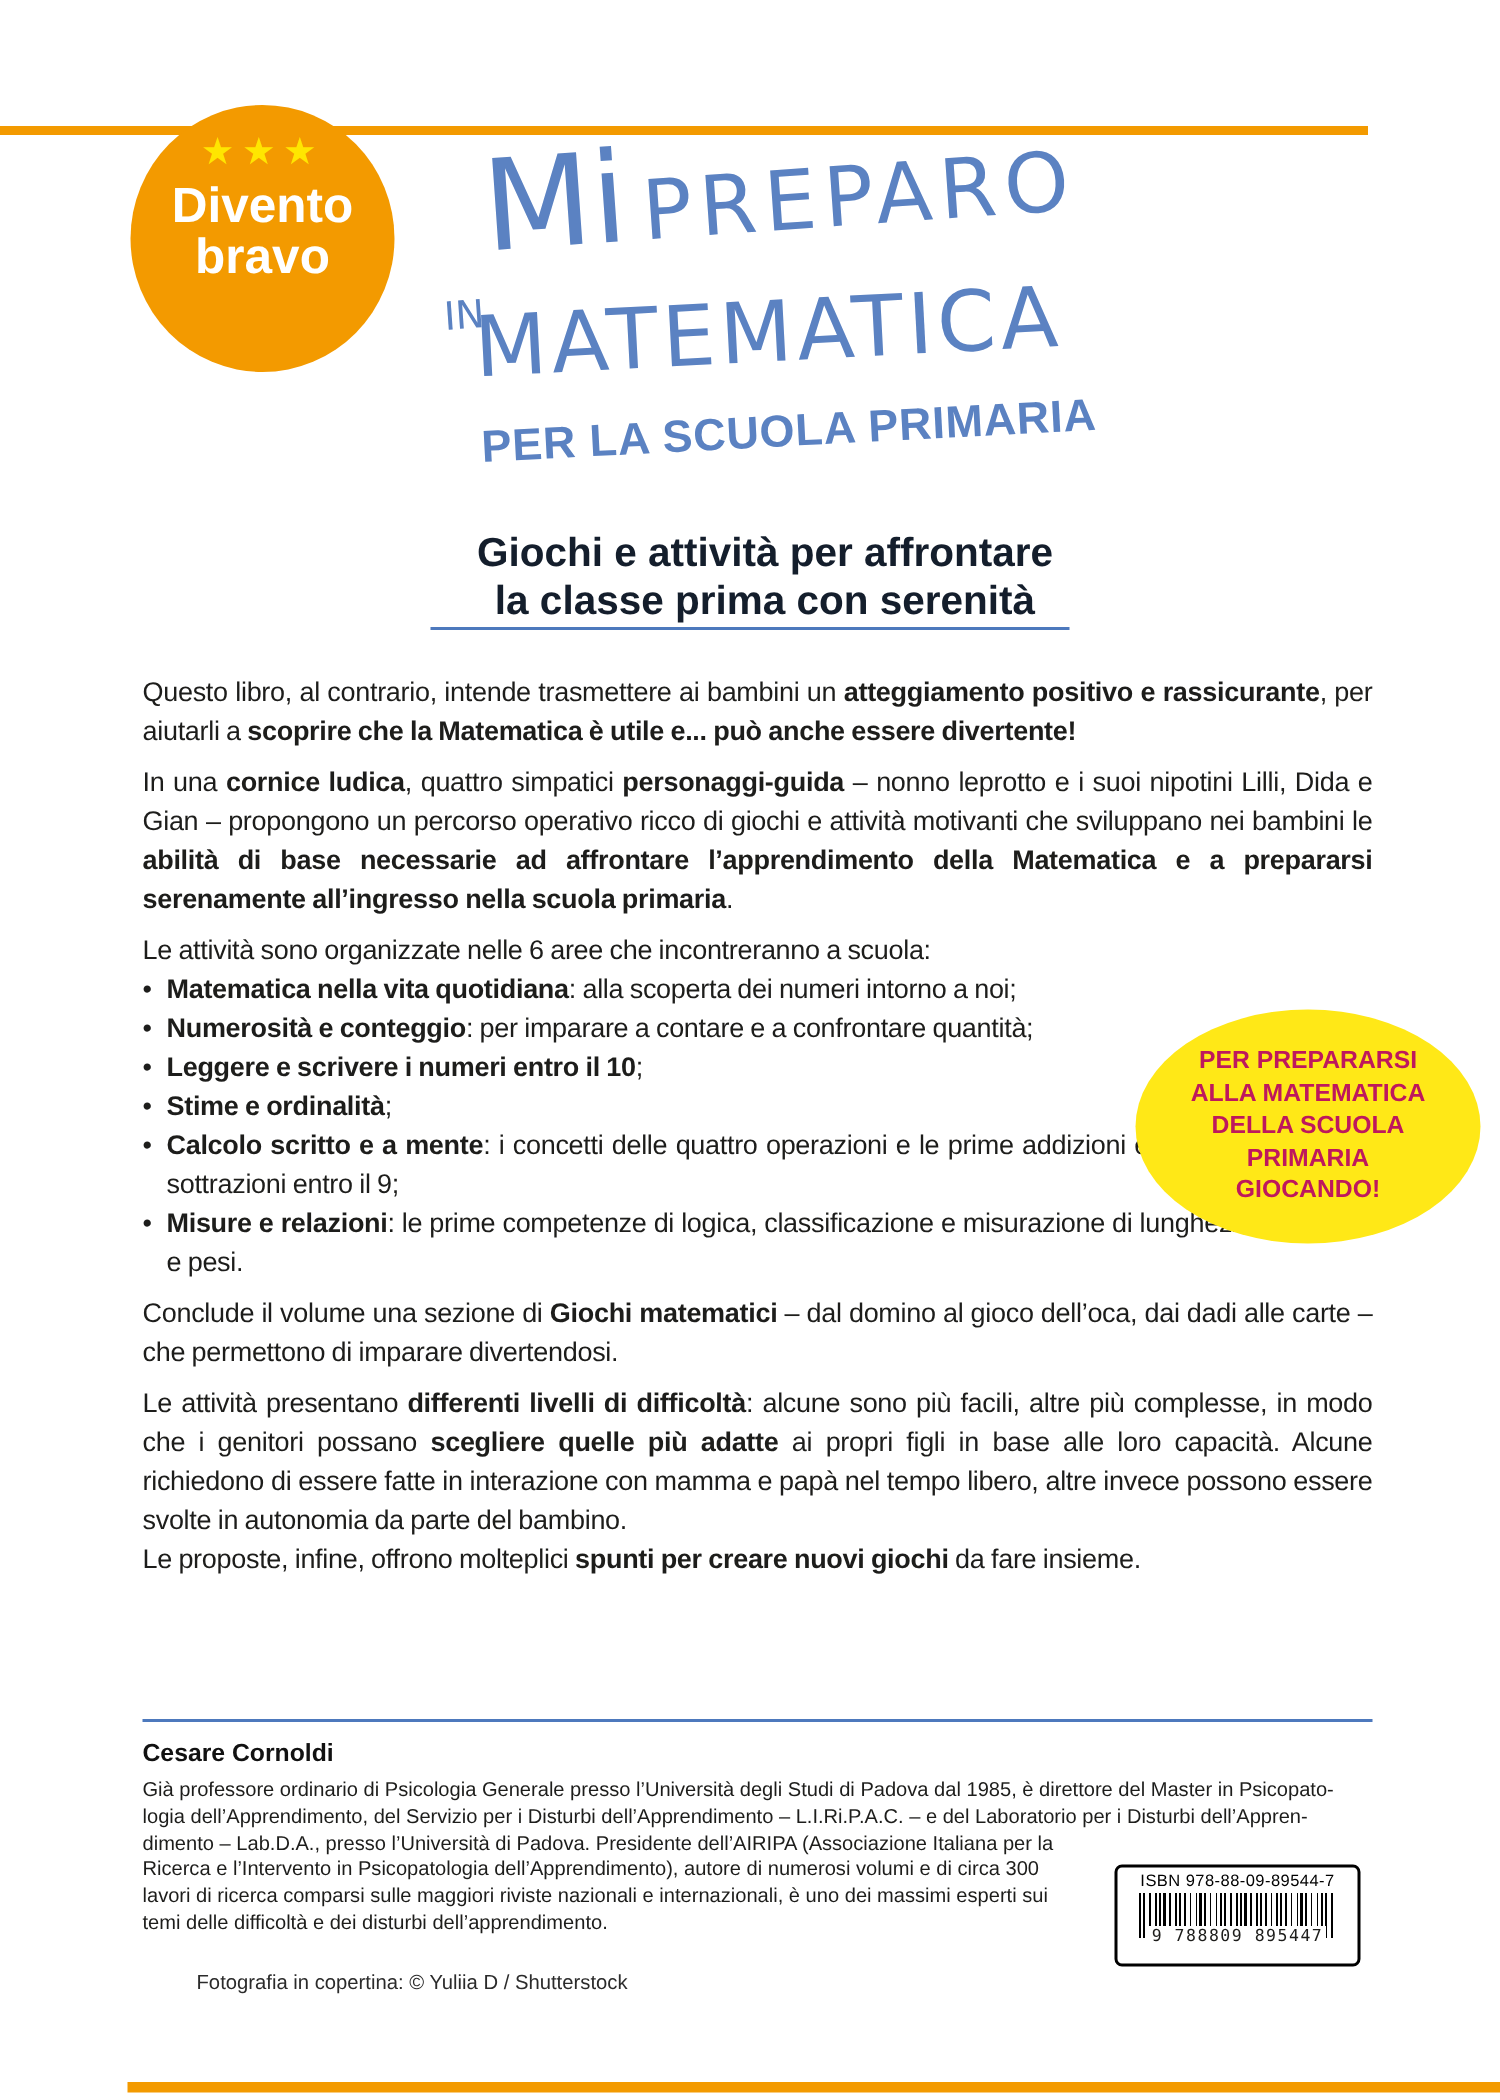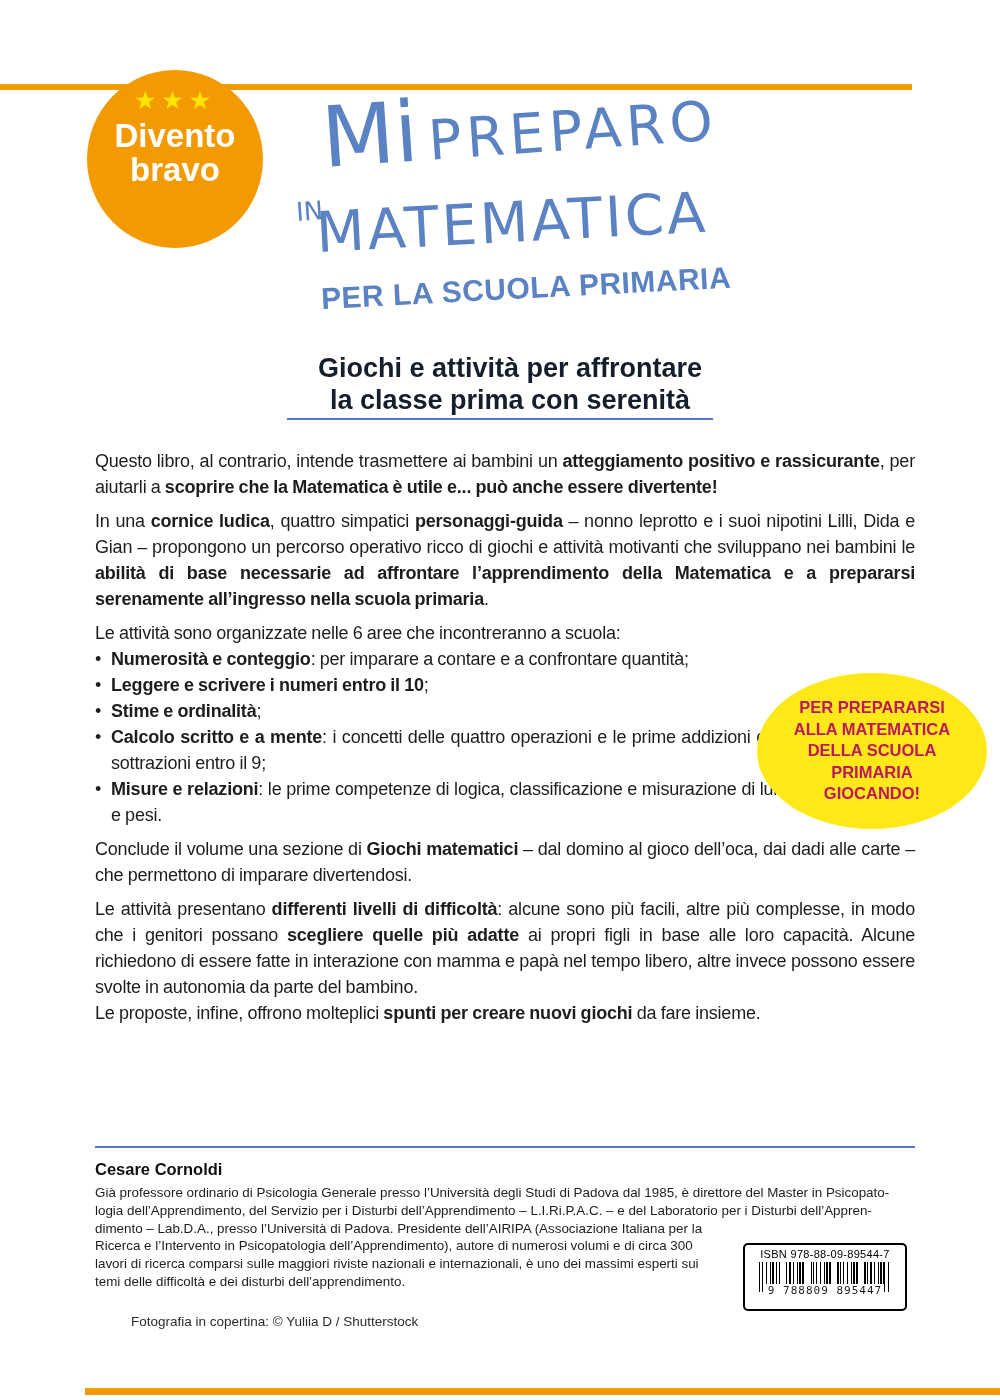--- a/index.html
+++ b/index.html
@@ -92,20 +92,21 @@
   <div class="subtitle">
     <div>Giochi e attività per affrontare</div>
     <div>la classe prima con serenità</div>
   </div>
   <div class="subtitle-rule"></div>
 
   <div class="body-copy">
     <p><span>Questo libro, al contrario, intende trasmettere ai bambini un </span><b>atteggiamento positivo e rassicurante</b><span>, per aiutarli a </span><b>scoprire che la Matematica è utile e... può anche essere divertente!</b></p>
     <p class="gap"><span>In una </span><b>cornice ludica</b><span>, quattro simpatici </span><b>personaggi-guida</b><span> – nonno leprotto e i suoi nipotini Lilli, Dida e Gian – propongono un percorso operativo ricco di giochi e attività motivanti che sviluppano nei bambini le </span><b>abilità di base necessarie ad affrontare l’apprendimento della Matematica e a prepararsi serenamente all’ingresso nella scuola primaria</b><span>.</span></p>
     <p class="gap"><span>Le attività sono organizzate nelle 6 aree che incontreranno a scuola:</span></p>
+    <p class="bullet"><span class="dot">•</span><span><b>Matematica nella vita quotidiana</b><span>: alla scoperta dei numeri intorno a noi;</span></span></p>
     <p class="bullet"><span class="dot">•</span><span><b>Numerosità e conteggio</b><span>: per imparare a contare e a confrontare quantità;</span></span></p>
     <p class="bullet"><span class="dot">•</span><span><b>Leggere e scrivere i numeri entro il 10</b><span>;</span></span></p>
     <p class="bullet"><span class="dot">•</span><span><b>Stime e ordinalità</b><span>;</span></span></p>
     <p class="bullet narrow"><span class="dot">•</span><span><b>Calcolo scritto e a mente</b><span>: i concetti delle quattro operazioni e le prime addizioni e sottrazioni entro il 9;</span></span></p>
     <p class="bullet"><span class="dot">•</span><span><b>Misure e relazioni</b><span>: le prime competenze di logica, classificazione e misurazione di lunghezze, capacità e pesi.</span></span></p>
     <p class="gap"><span>Conclude il volume una sezione di </span><b>Giochi matematici</b><span> – dal domino al gioco dell’oca, dai dadi alle carte – che permettono di imparare divertendosi.</span></p>
     <p class="gap"><span>Le attività presentano </span><b>differenti livelli di difficoltà</b><span>: alcune sono più facili, altre più complesse, in modo che i genitori possano </span><b>scegliere quelle più adatte</b><span> ai propri figli in base alle loro capacità. Alcune richiedono di essere fatte in interazione con mamma e papà nel tempo libero, altre invece possono essere svolte in autonomia da parte del bambino.</span></p>
     <p><span>Le proposte, infine, offrono molteplici </span><b>spunti per creare nuovi giochi</b><span> da fare insieme.</span></p>
   </div>
 

